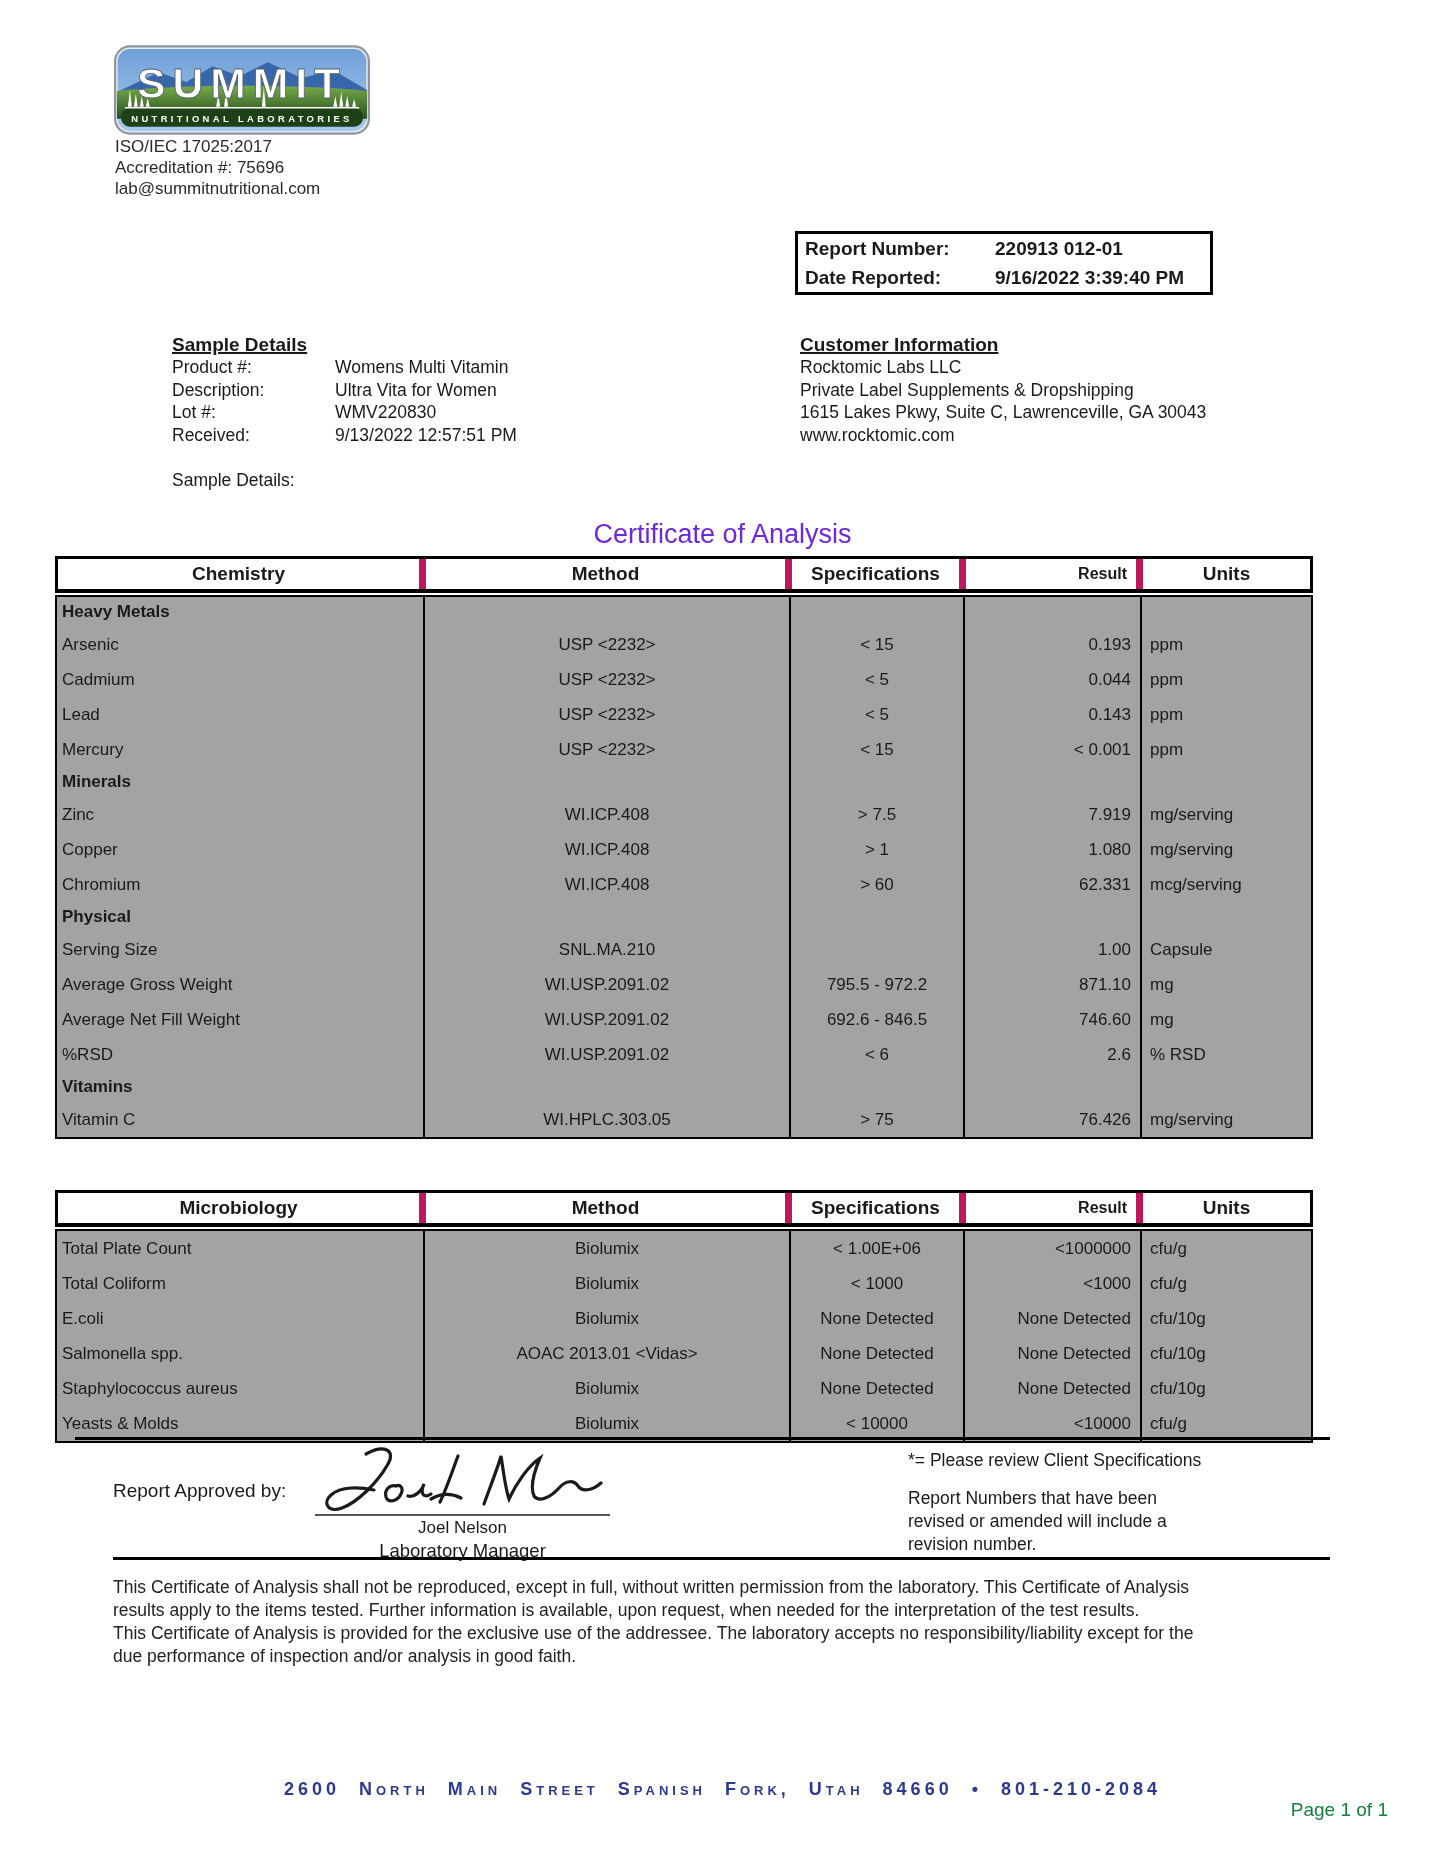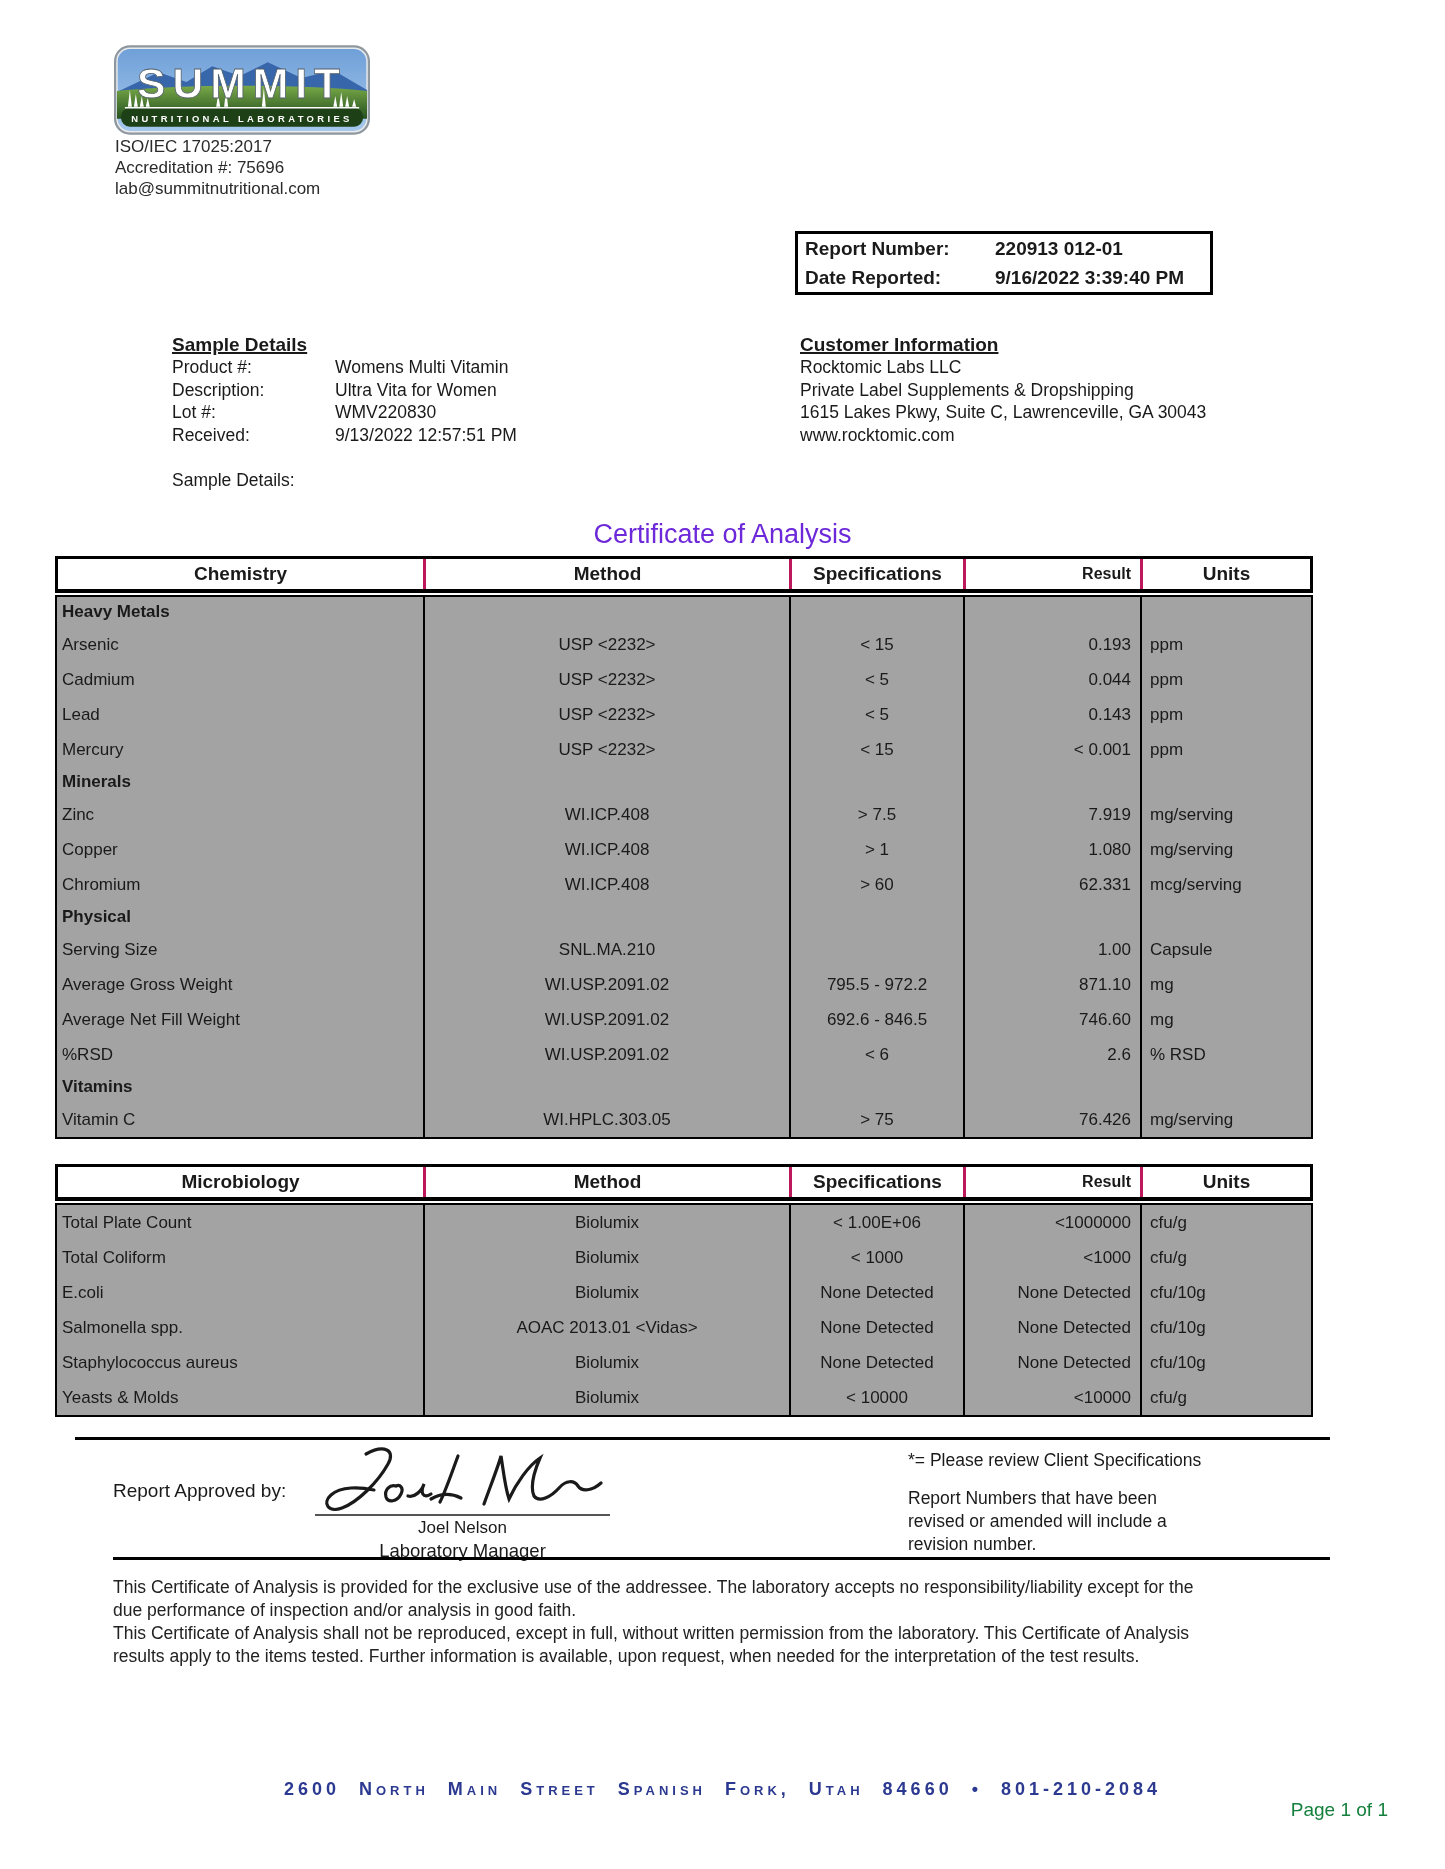--- a/index.html
+++ b/index.html
@@ -20,23 +20,23 @@
   .sample-fields{position:absolute;left:172px;top:356px;display:grid;grid-template-columns:163px auto;font-size:17.5px;line-height:22.5px;}
   .sample-extra{position:absolute;left:172px;top:470px;font-size:17.5px;}
   .customer-lines{position:absolute;left:800px;top:356px;font-size:17.5px;line-height:22.5px;}
 
   
   .coa-title{position:absolute;left:0;top:519px;width:1445px;text-align:center;font-size:27px;color:#6d28d9;}
 
   
   .coa-table{position:absolute;left:55px;width:1258px;}
   .chem{top:556px;}
-  .micro{top:1164px;border-radius:24px;}
+  .micro{top:1190px;border-radius:24px;}
   .thead{display:grid;grid-template-columns:368px 366px 174px 177px 1fr;border:3px solid #000;border-bottom-width:4px;height:30px;background:#fff;}
-  .hcell{display:flex;align-items:center;justify-content:center;font-weight:bold;font-size:19px;border-right:3px solid #be185d;}
+  .hcell{display:flex;align-items:center;justify-content:center;font-weight:bold;font-size:19px;border-right:7px solid #be185d;}
   .hcell:last-child{border-right:none;text-align:center;}
   .hcell.c-result{font-size:16px;}
   .tbody{border:2px solid #000;margin-top:2px;background:#a3a3a3;}
   .trow{display:grid;grid-template-columns:368px 366px 174px 177px 1fr;}
   .data-row{height:35px;}
   .section-row{height:30px;}
   .tcell{border-right:2px solid #000;display:flex;align-items:center;font-size:17px;color:#1a1a1a;overflow:hidden;}
   .tcell:last-child{border-right:none;}
   .c-name{justify-content:flex-start;padding-left:5px;}
   .c-method,.c-spec{justify-content:center;}
@@ -338,20 +338,20 @@
     </g>
   </svg>
   <div class="sig-line"></div>
   <div class="sig-name">Joel Nelson</div>
   <div class="sig-title">Laboratory Manager</div>
   <div class="star-note">*= Please review Client Specifications</div>
   <div class="revision-note">Report Numbers that have been revised or amended will include a revision number.</div>
   <div class="rule rule-bottom"></div>
 
   <div class="disclaimer">
+    <p>This Certificate of Analysis shall not be reproduced, except in full, without written permission from the laboratory. This Certificate of Analysis results apply to the items tested. Further information is available, upon request, when needed for the interpretation of the test results.</p>
     <p>This Certificate of Analysis is provided for the exclusive use of the addressee. The laboratory accepts no responsibility/liability except for the due performance of inspection and/or analysis in good faith.</p>
-    <p>This Certificate of Analysis shall not be reproduced, except in full, without written permission from the laboratory. This Certificate of Analysis results apply to the items tested. Further information is available, upon request, when needed for the interpretation of the test results.</p>
   </div>
 
   <div class="footer-address">2600 North Main Street Spanish Fork, Utah 84660 • 801-210-2084</div>
   <div class="page-num">Page 1 of 1</div>
 
 </div>
 
 </body></html>

